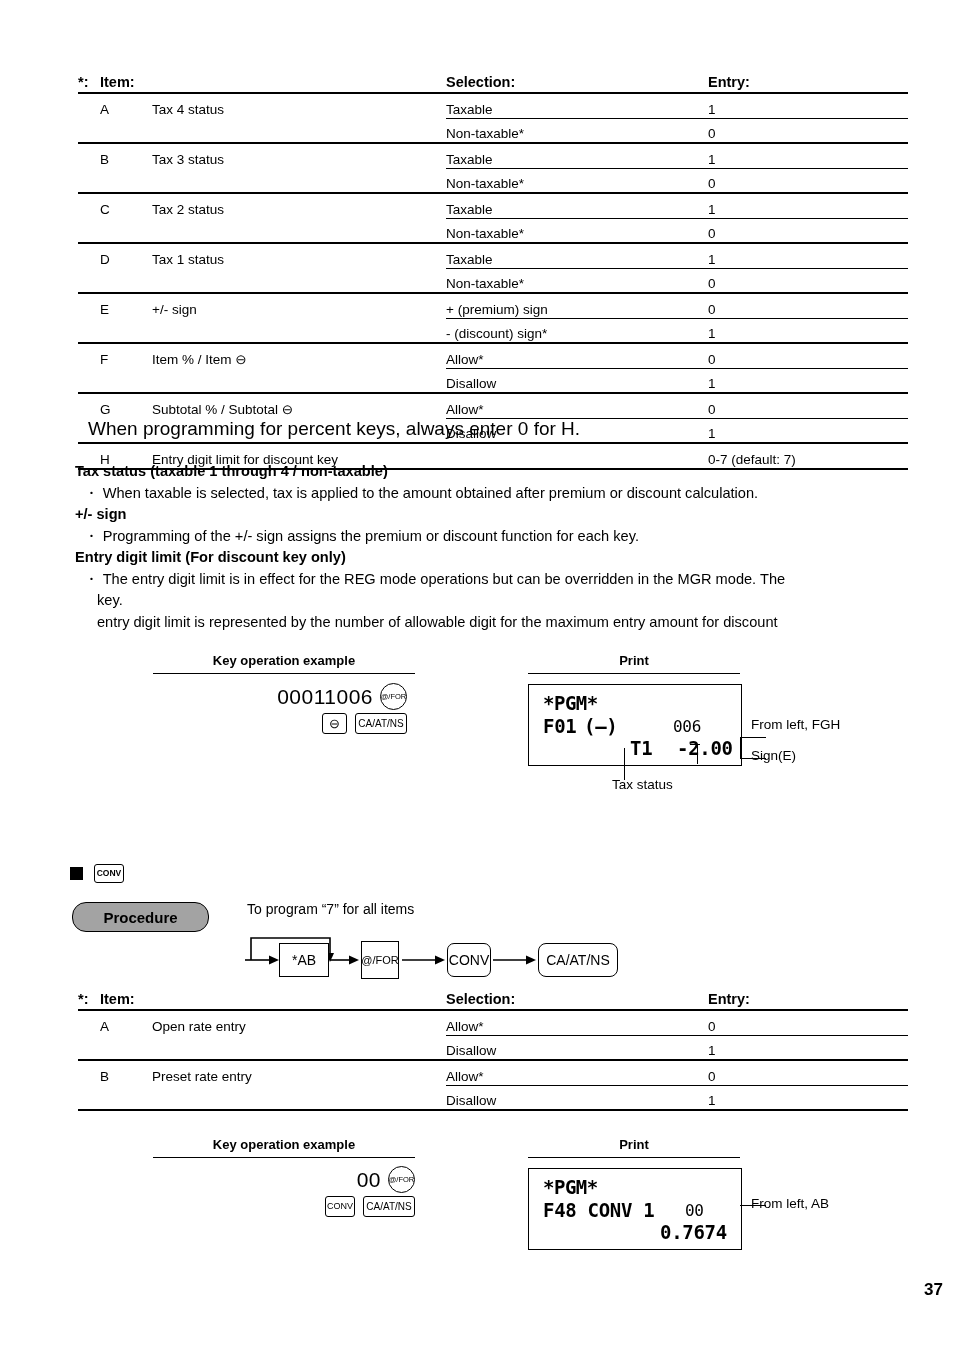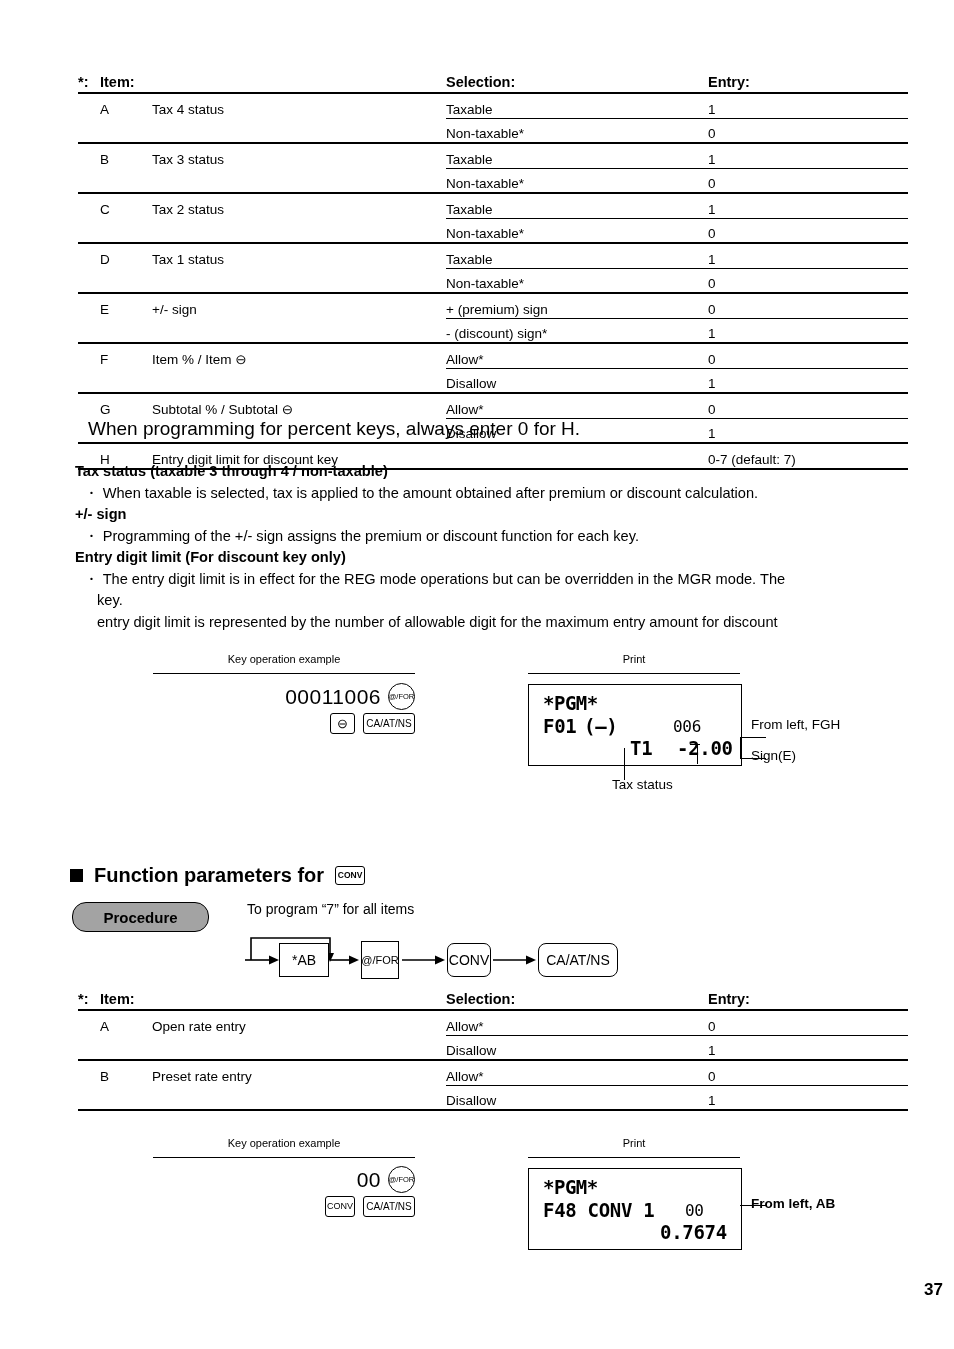--- a/index.html
+++ b/index.html
@@ -131,22 +131,22 @@
   }
   .flow {
     position: absolute;
     display: flex;
     align-items: center;
   }
 
   
   .col-title {
     position: absolute;
-    font-size: 11px;
-    font-weight: normal;
+    font-size: 13px;
+    font-weight: bold;
     text-align: center;
   }
   .rule {
     position: absolute;
     border-bottom: 1.6px solid #000;
   }
   .keyop {
     position: absolute;
     text-align: right;
   }
@@ -319,34 +319,34 @@
       <td class="hl-thick letter-cell">H</td>
       <td class="hl-thick" colspan="2">Entry digit limit for discount key</td>
       <td class="hl-thick entry-val-wide">0-7 (default: 7)</td>
     </tr>
   </tbody>
     </table>
 
   <div class="note-line" style="left:88px; top:418px;">When programming for percent keys, always enter 0 for H.</div>
 
   <div class="prose" style="left:75px; top:461px; width:850px;">
-    <div class="hdg">Tax status (taxable 3 through 4 / non-taxable)</div>
+    <div class="hdg">Tax status (taxable 1 through 4 / non-taxable)</div>
     <div class="bullet">・ When taxable is selected, tax is applied to the amount obtained after premium or discount calculation.</div>
     <div class="hdg">+/- sign</div>
     <div class="bullet">・ Programming of the +/- sign assigns the premium or discount function for each key.</div>
     <div class="hdg">Entry digit limit (For discount key only)</div>
     <div class="bullet">・ The entry digit limit is in effect for the REG mode operations but can be overridden in the MGR mode.  The</div>
     <div class="cont">key.</div>
     <div class="cont">entry digit limit is represented by the number of allowable digit for the maximum entry amount for discount</div>
   </div>
 
   <div class="col-title" style="left:153px; top:653px; width:262px;">Key operation example</div>
   <div class="rule" style="left:153px; top:673px; width:262px;"></div>
 
-  <div class="keyop" style="left:200px; top:683px; width:215px;">
+  <div class="keyop" style="left:192px; top:683px; width:215px;">
     <div class="r1">
       <span class="num">00011006</span>
       <span class="key key-circle key-forsm">@/FOR</span>
     </div>
     <div class="r2">
       <span class="key key-minus">⊖</span>
       <span class="key key-caatns-sm">CA/AT/NS</span>
     </div>
   </div>
 
@@ -370,21 +370,20 @@
   <div class="callout" style="left:751px; top:748px;">Sign(E)</div>
 
   <div class="lead lead-v" style="left:697px; top:744px; height:20px;"></div>
   <div class="lead lead-h" style="left:690px; top:744px; width:10px;"></div>
 
   <div class="lead lead-v" style="left:624px; top:748px; height:32px;"></div>
   <div class="callout" style="left:612px; top:777px;">Tax status</div>
 
   <div class="sec-head" style="left:70px; top:864px;">
     <span class="sq"></span>
-    <span>Function parameters for</span>
     <span class="key key-conv-head">CONV</span>
   </div>
 
   <div class="proc-badge" style="left:72px; top:902px;">Procedure</div>
   <div class="proc-note" style="left:247px; top:901px;">To program “7” for all items</div>
 
   <div class="flow" style="left:245px; top:928px; width:370px; height:58px;">
     <svg width="370" height="58" viewBox="0 0 370 58">
 
       <path d="M 6,32 L 6,10 L 85,10 L 85,26" fill="none" stroke="#000" stroke-width="1.6"></path>
@@ -467,17 +466,17 @@
   <div class="rule" style="left:528px; top:1157px; width:212px;"></div>
 
   <div class="receipt" style="left:528px; top:1168px; width:212px; height:80px;">
     <div class="rcp-pgm" style="left:14px; top:7px;">*PGM*</div>
     <div class="rcp-line rcp-big" style="left:14px; top:30px;">F48 CONV 1</div>
     <div class="rcp-line rcp-sm" style="left:156px; top:32px;">00</div>
     <div class="rcp-line rcp-big" style="left:131px; top:52px;">0.7674</div>
   </div>
 
   <div class="lead lead-h" style="left:740px; top:1205px; width:26px;"></div>
-  <div class="callout" style="left:751px; top:1196px;font-weight:bold;">From left, AB</div>
+  <div class="callout" style="left:751px; top:1196px;">From left, AB</div>
 
   <div class="page-num" style="left:924px; top:1280px;">37</div>
 
 </div>
 
 </body></html>

